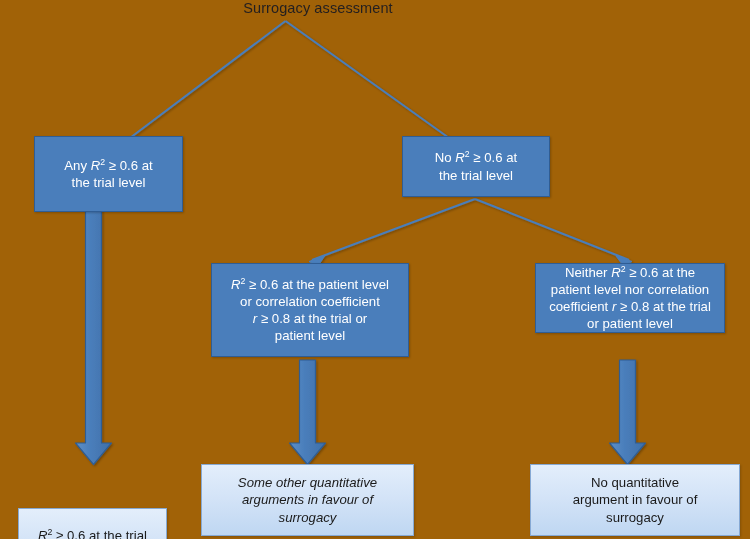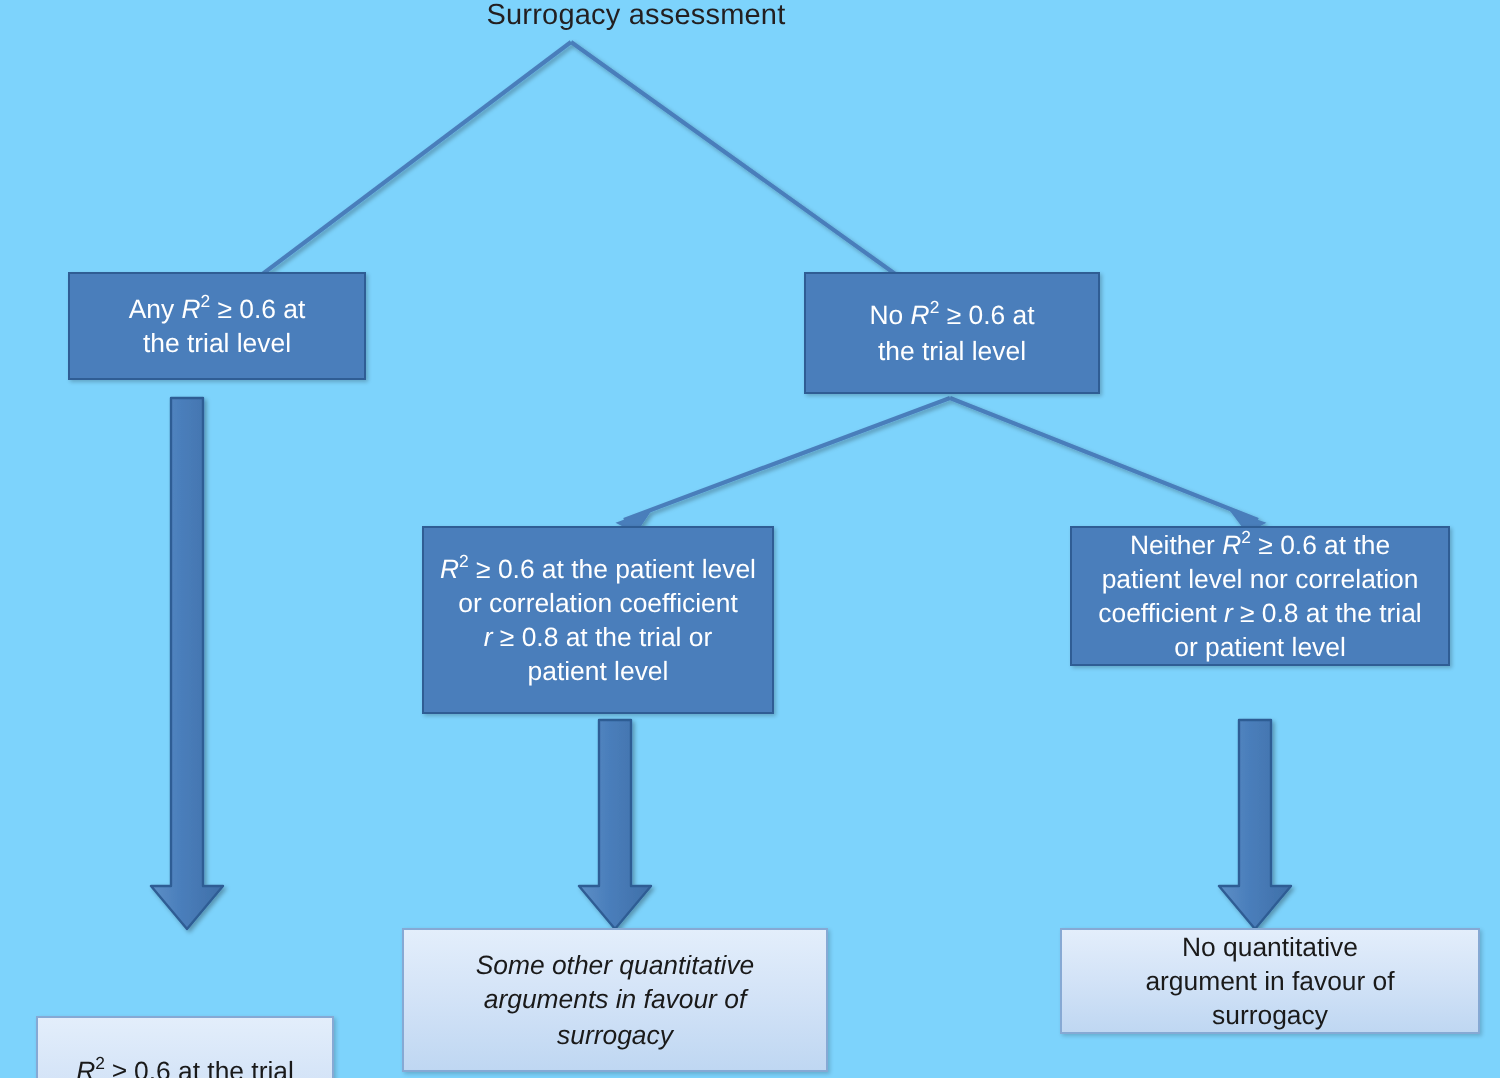--- a/index.html
+++ b/index.html
@@ -4,21 +4,21 @@
 <style>
   html, body {
     margin: 0;
     padding: 0;
     background: #ffffff;
   }
   #canvas {
     position: relative;
     width: 750px;
     height: 539px;
-    background: #7dd3fc;
+    background: #a16207;
     font-family: "Liberation Sans", sans-serif;
     overflow: hidden;
   }
 
   
   .title {
     position: absolute;
     left: 0;
     top: 0px;
     width: 750px;
@@ -128,33 +128,33 @@
 
     <g filter="url(#softshadow)">
       <path d="M 299.5 360 L 315.5 360 L 315.5 443 L 325.5 443 L 307.5 464.5 L 289.5 443 L 299.5 443 Z" fill="url(#blockgrad)" stroke="#2f5d94" stroke-width="1.2" stroke-linejoin="round"></path>
     </g>
 
     <g filter="url(#softshadow)">
       <path d="M 619.5 360 L 635.5 360 L 635.5 443 L 645.5 443 L 627.5 464.5 L 609.5 443 L 619.5 443 Z" fill="url(#blockgrad)" stroke="#2f5d94" stroke-width="1.2" stroke-linejoin="round"></path>
     </g>
   </svg>
 
-  <div class="node dark" style="left:34px; top:136px; width:149px; height:54px;">
+  <div class="node dark" style="left:34px; top:136px; width:149px; height:76px;">
     <span class="txt">
       Any <i>R</i><sup>2</sup> ≥ 0.6 at<br>the trial level
     </span>
   </div>
 
   <div class="node dark" style="left:402px; top:136px; width:148px; height:61px;text-align:center;">
     <span class="txt">
       No <i>R</i><sup>2</sup> ≥ 0.6 at<br>the trial level
     </span>
   </div>
 
-  <div class="node dark" style="left:211px; top:263px; width:176px; height:94px;justify-content:flex-end;">
+  <div class="node dark" style="left:211px; top:263px; width:198px; height:94px;justify-content:flex-end;">
     <span class="txt">
       <i>R</i><sup>2</sup> ≥ 0.6 at the patient level<br>
       or correlation coefficient<br>
       <i>r</i> ≥ 0.8 at the trial or<br>
       patient level
     </span>
   </div>
 
   <div class="node dark" style="left:535px; top:263px; width:190px; height:70px;">
     <span class="txt">
@@ -170,19 +170,19 @@
       <i>R</i><sup>2</sup> ≥ 0.6 at the trial<br>level
     </span>
   </div>
 
   <div class="node light" style="left:201px; top:464px; width:213px; height:72px;font-style:italic;">
     <span class="txt">
       Some other quantitative<br>arguments in favour of<br>surrogacy
     </span>
   </div>
 
-  <div class="node light" style="left:530px; top:464px; width:210px; height:53px;">
+  <div class="node light" style="left:530px; top:464px; width:210px; height:72px;">
     <span class="txt">
       No quantitative<br>argument in favour of<br>surrogacy
     </span>
   </div>
 
 </div>
 
 </body></html>

